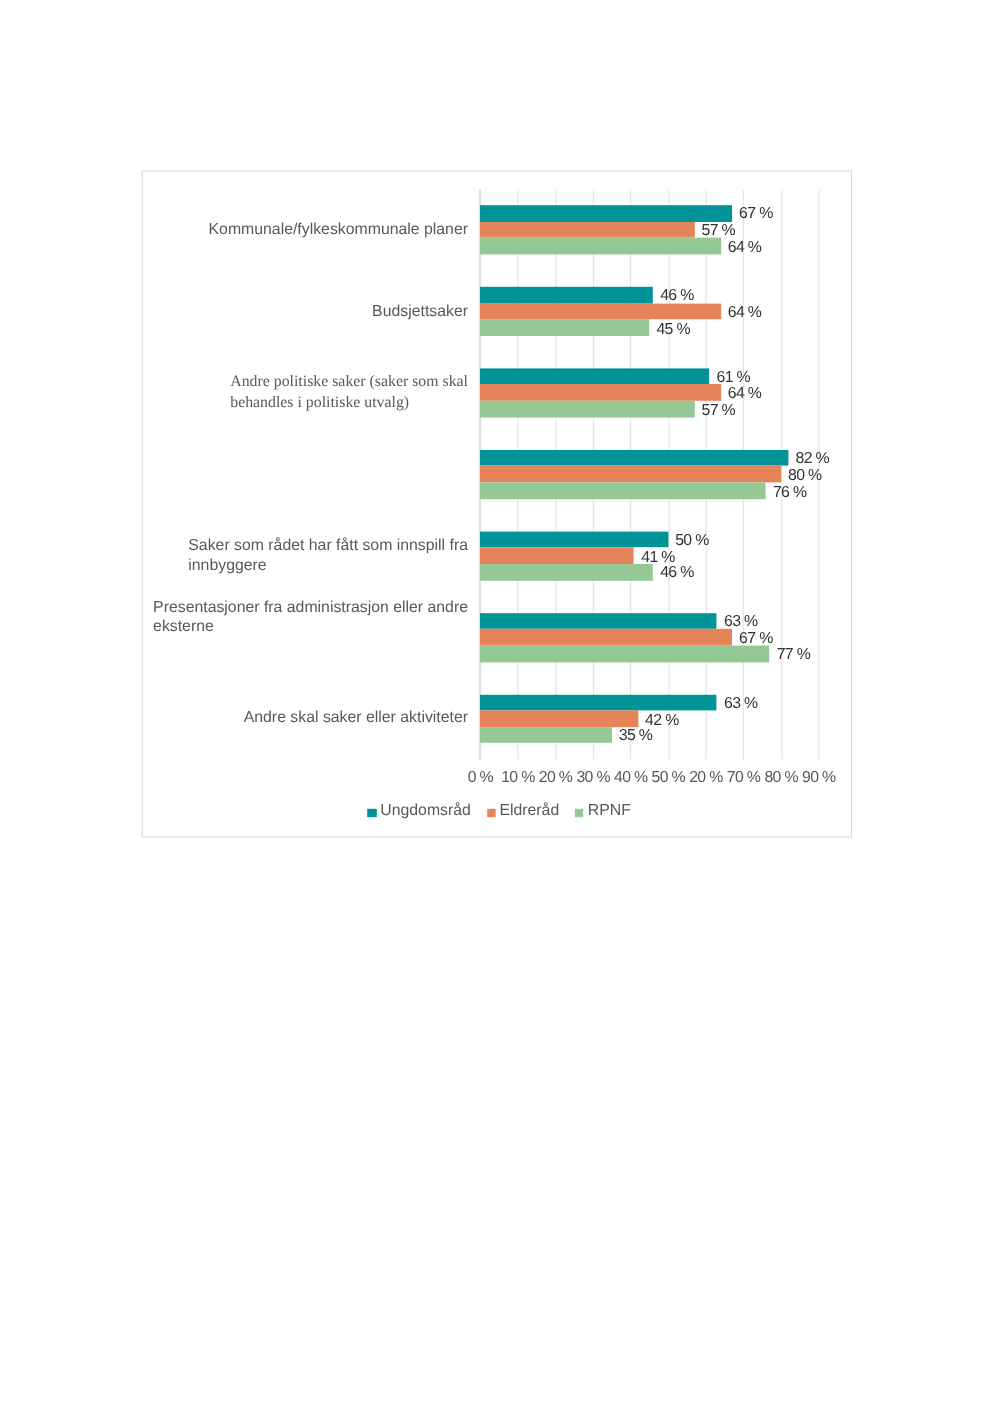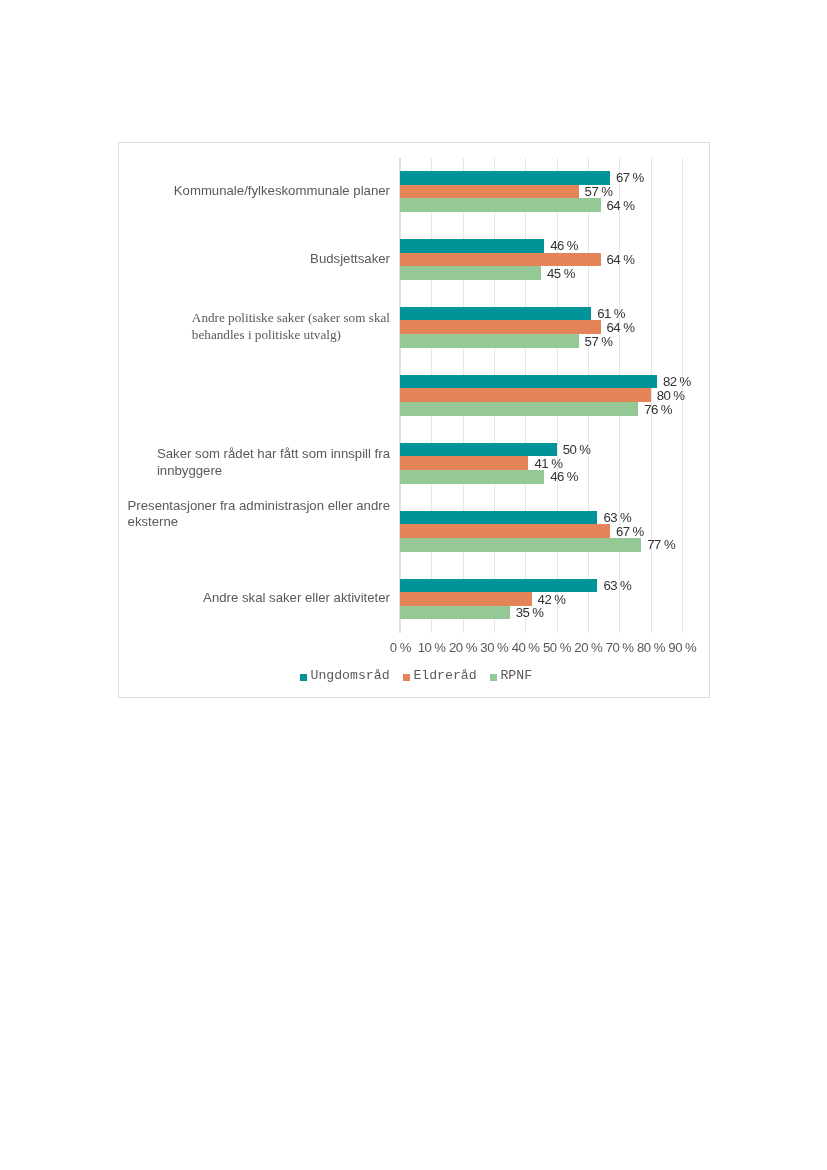--- a/index.html
+++ b/index.html
@@ -9,21 +9,21 @@
   .plot{position:absolute;left:281.0px;top:14.9px;width:282px;height:475.5px;}
   .gridline{position:absolute;top:0;width:1px;height:475.5px;background:#e6e6e6;}
   .axisline{position:absolute;top:0;width:2px;height:475.5px;background:#e0e0e0;margin-left:-1px;}
   .bar{position:absolute;left:0;}
   .dlabel{position:absolute;font-size:13.2px;color:#333333;white-space:nowrap;line-height:13.8px;letter-spacing:-0.55px;}
   .catlabel{position:absolute;font-size:13.2px;color:#595959;line-height:16.5px;width:max-content;}
   .catline{text-align:left;white-space:nowrap;}
   .ticks{position:absolute;left:281.0px;top:498px;width:282px;height:16px;}
   .tick{position:absolute;font-size:13.2px;color:#595959;text-align:center;transform:translateX(-50%);line-height:14px;white-space:nowrap;letter-spacing:-0.55px;padding-left:0.55px;}
   .legend{position:absolute;left:1px;top:524px;width:592px;text-align:center;font-size:13.2px;color:#595959;}
-  .legend-item{display:inline-block;margin:0 6.6px;white-space:nowrap;font-family:Liberation Mono, monospace;}
+  .legend-item{display:inline-block;margin:0 6.6px;white-space:nowrap;}
   .legend-swatch{display:inline-block;width:7.2px;height:7.2px;vertical-align:baseline;margin-right:3.4px;position:relative;top:2px;}
 </style>
 </head>
 <body>
 
 <div class="page">
   <div class="chart-frame">
     <div class="plot" id="plot">
         <div class="axisline" style="left: 0px;"></div>
         <div class="gridline" style="left: 31.3333px;"></div>

